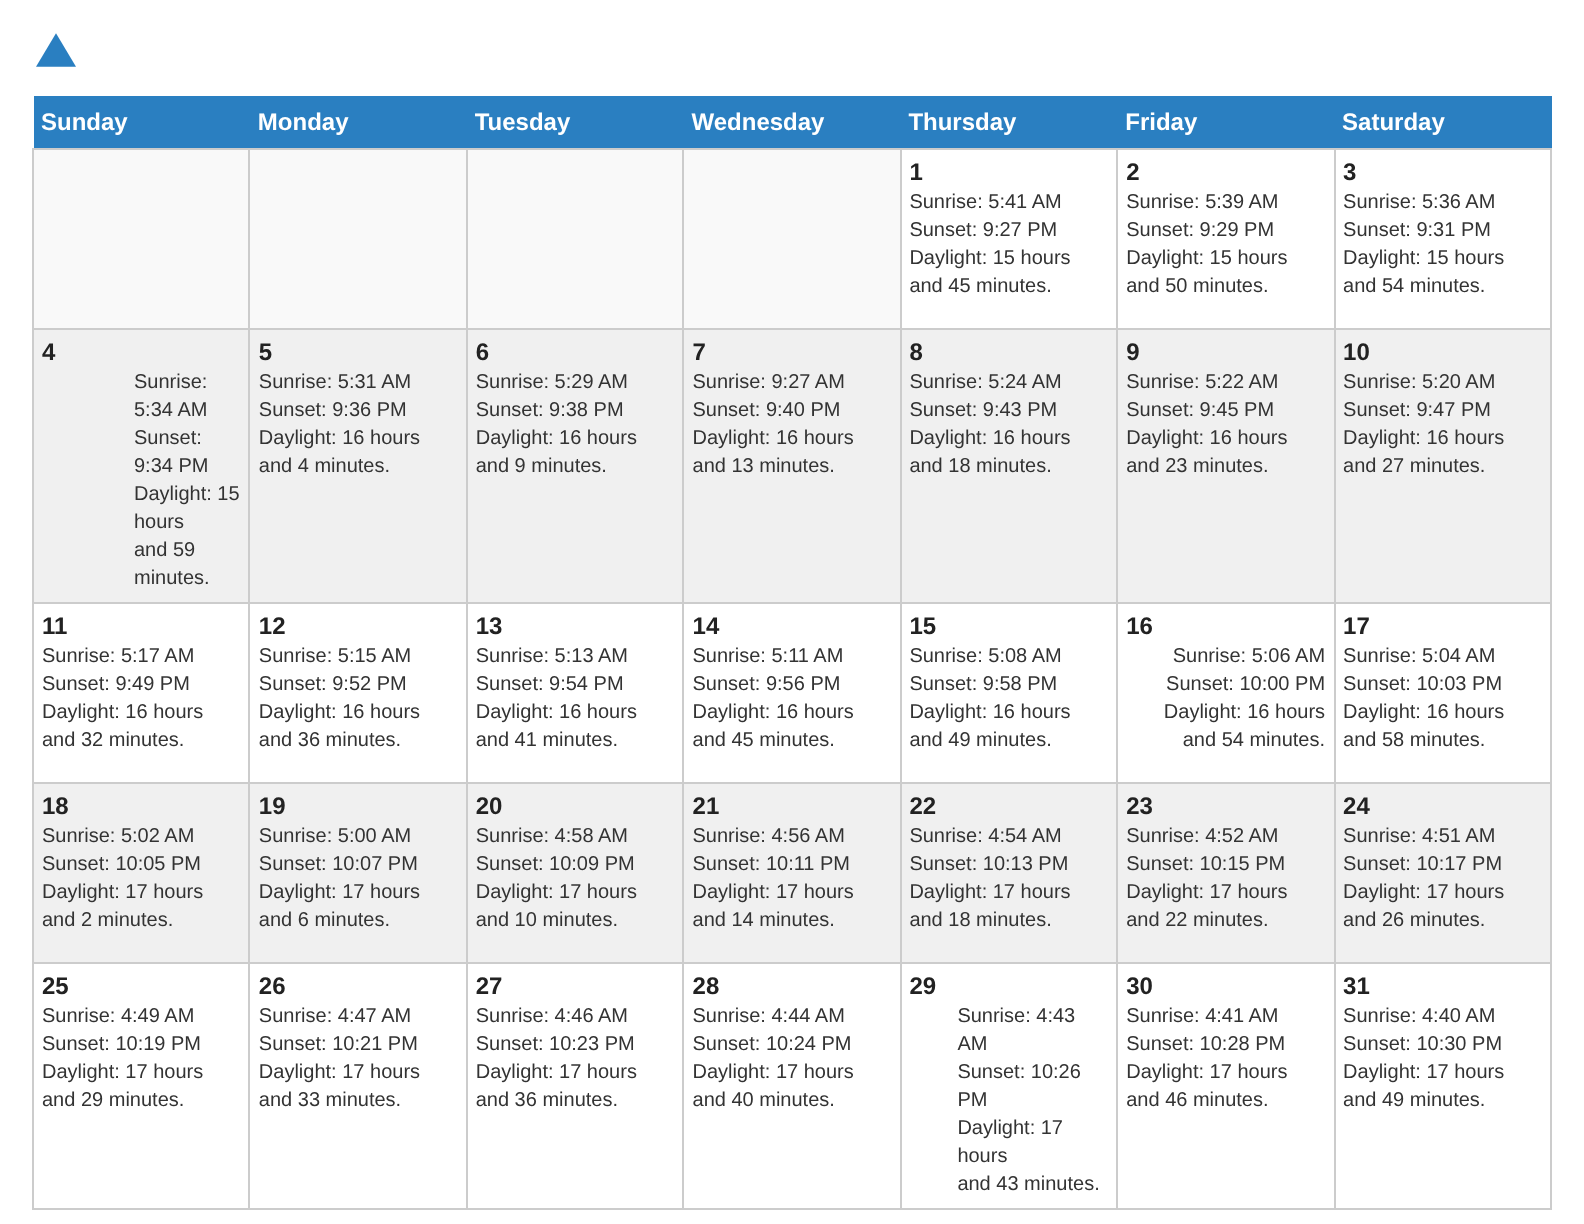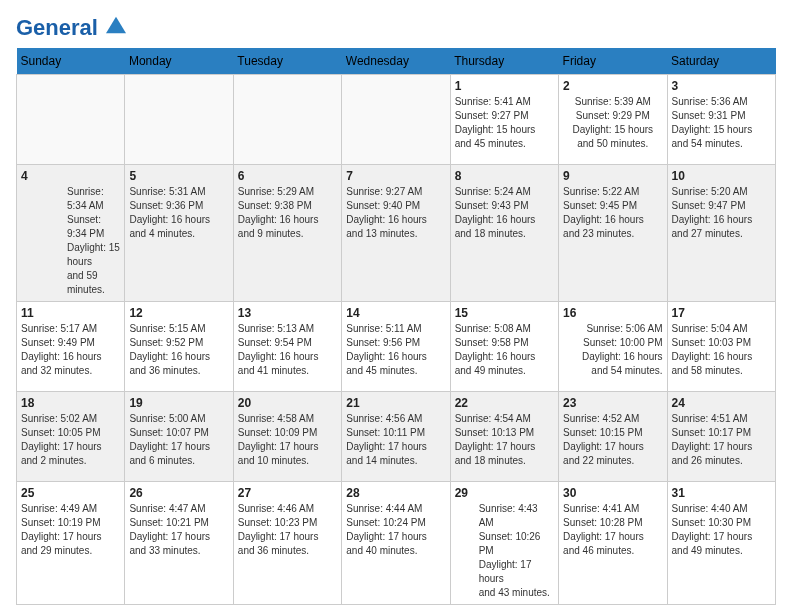--- a/index.html
+++ b/index.html
@@ -47,25 +47,25 @@
       font-size: 15px;
       color: #333;
     }
     table {
       width: 100%;
       border-collapse: collapse;
       font-size: 11px;
     }
     thead th {
       background-color: #2a7fc1;
-      color: #000000;
+      color: #ffffff;
       padding: 6px 4px;
       text-align: left;
       font-size: 12px;
-      font-weight: normal;
+      font-weight: bold;
     }
     tbody td {
       border: 1px solid #ccc;
       vertical-align: top;
       padding: 4px;
       width: 108px;
       height: 90px;
     }
     tbody tr:nth-child(even) td {
       background-color: #f0f0f0;
@@ -89,21 +89,20 @@
     }
   </style>
 </head>
 <body>
 
 <div class="header">
   <div class="logo">
     <div>
       <div style="display:flex;align-items:center;">
         <span class="logo-text">
-          <span>General</span>
           <svg class="logo-icon" viewBox="0 0 24 20" xmlns="http://www.w3.org/2000/svg">
             <polygon points="0,20 12,0 24,20" fill="#2a7fc1"></polygon>
           </svg>
         </span>
       </div>
     </div>
   </div>
   <div class="title-block">
     <div class="month-title"></div>
     <div class="location"></div>
@@ -130,21 +129,21 @@
         <td class="empty-cell"></td>
         <td>
           <div class="day-number">1</div>
           <div class="day-info" style="white-space: pre-line;">Sunrise: 5:41 AM
 Sunset: 9:27 PM
 Daylight: 15 hours
 and 45 minutes.</div>
         </td>
         <td>
           <div class="day-number">2</div>
-          <div class="day-info" style="white-space: pre-line; text-align: center;">Sunrise: 5:39 AM
+          <div class="day-info" style="white-space: pre-line;">Sunrise: 5:39 AM
 Sunset: 9:29 PM
 Daylight: 15 hours
 and 50 minutes.</div>
         </td>
         <td>
           <div class="day-number">3</div>
           <div class="day-info" style="white-space: pre-line;">Sunrise: 5:36 AM
 Sunset: 9:31 PM
 Daylight: 15 hours
 and 54 minutes.</div>

